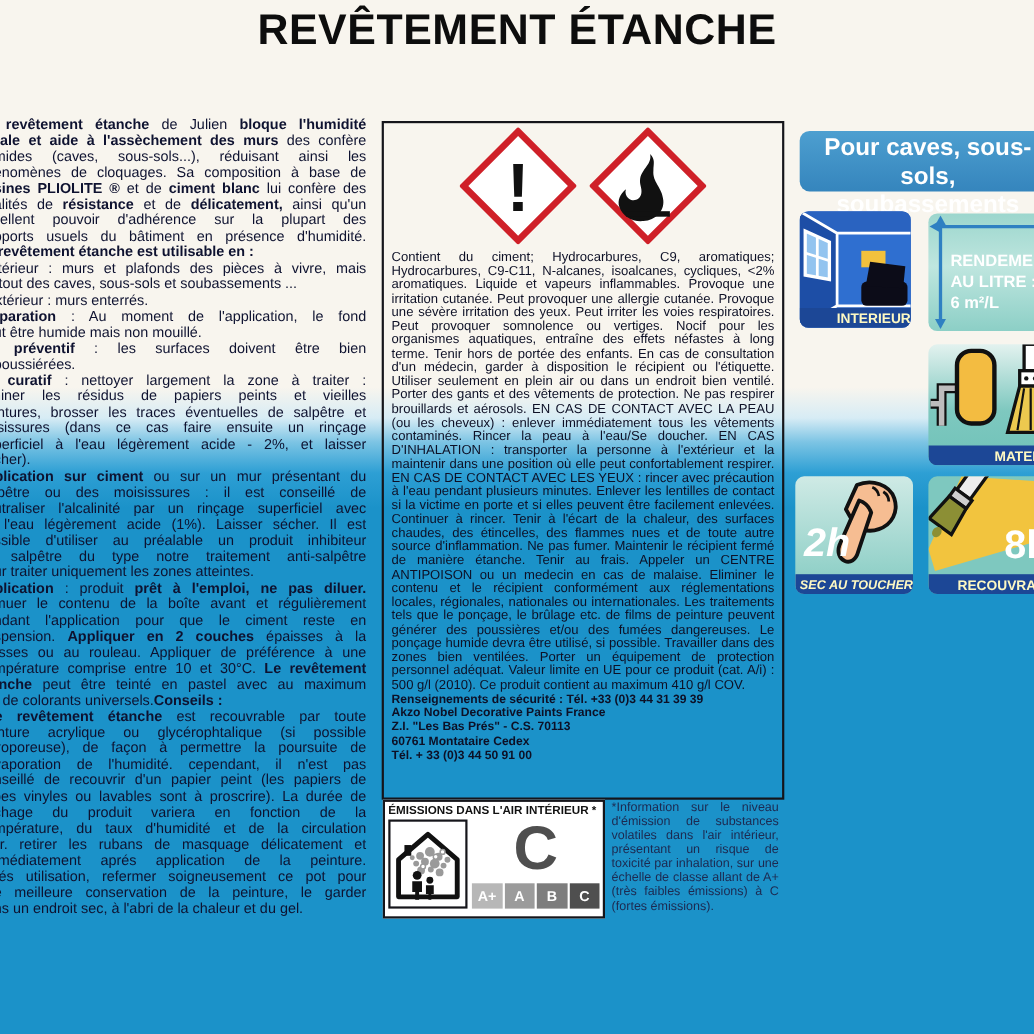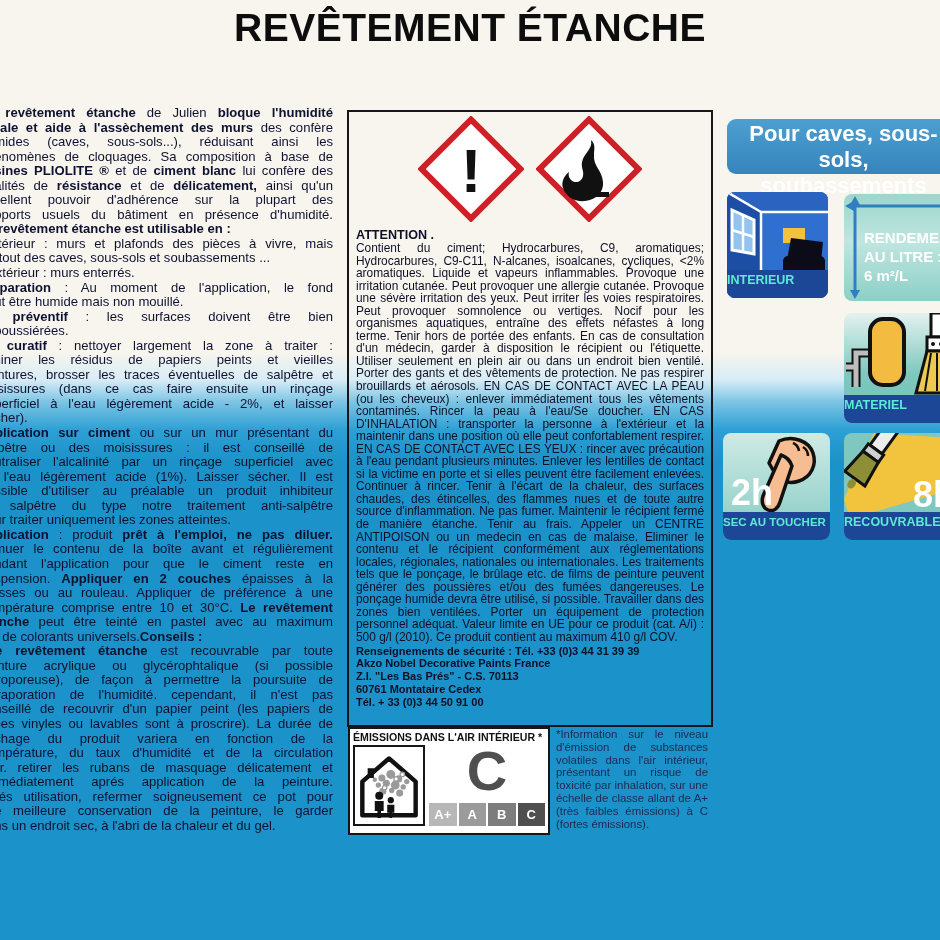--- a/index.html
+++ b/index.html
@@ -32,31 +32,31 @@
   .em-scale{display:flex;gap:2px;height:23px;}
   .em-scale div{flex:1;color:#fff;font-weight:bold;font-size:13px;text-align:center;line-height:23px;}
   .sc0{background:#b7b7b7}.sc1{background:#9b9b9b}.sc2{background:#7d7d7d}.sc3{background:#4f4f4f}
   .em-note{position:absolute;left:556px;top:728px;width:152px;font-size:11.4px;line-height:12.8px;
     color:#1d2950;text-align:justify;}
   
   .badge{position:absolute;left:727px;top:119px;width:233px;height:55px;
     background:linear-gradient(180deg,#4d9fd0,#3585bd);border-radius:9px;color:#fff;font-weight:bold;
     font-size:22px;text-align:center;line-height:26px;padding-top:2px;box-sizing:border-box;}
   .tile{position:absolute;border-radius:8px;overflow:hidden;}
-  .band{position:absolute;left:0;right:0;bottom:0;height:28px;background:#1c4796;color:#5eead4;
-    font-weight:bold;font-size:12.5px;text-align:left;line-height:21px;}
+  .band{position:absolute;left:0;right:0;bottom:0;height:18px;background:#1c4796;color:#fef9c3;
+    font-weight:bold;font-size:12.5px;text-align:right;line-height:21px;}
   #t-int{left:727px;top:192px;width:101px;height:106px;background:#2a63c0;}
   #t-rend{left:844px;top:194px;width:123px;height:107px;
     background:linear-gradient(180deg,#9cd6cd,#bfe6df 45%,#8ccfc6);}
   #t-net{left:723px;top:313px;width:107px;height:110px;
     background:linear-gradient(180deg,#e3f2ef,#7ec8bf 55%,#6fc2b8);}
   #t-mat{left:844px;top:313px;width:123px;height:110px;
     background:linear-gradient(180deg,#e3f2ef,#7ec8bf 55%,#6fc2b8);}
   #t-sec{left:723px;top:433px;width:107px;height:107px;
-    background:linear-gradient(180deg,#cfeae5,#84cbc2);}
+    background:linear-gradient(180deg,#cfeae5,#84cbc2);font-style:italic;}
   #t-rec{left:844px;top:433px;width:123px;height:107px;background:#7ec8bf;}
   .rend-text{position:absolute;left:20px;top:34px;color:#fff;font-weight:bold;font-size:15px;line-height:19px;}
   .ws{position:absolute;right:8px;top:5px;color:#fff;font-weight:bold;font-size:13.5px;line-height:15px;text-align:right;}
   .big{position:absolute;color:#fff;font-weight:bold;font-size:36px;}
   .tile svg{position:absolute;left:0;top:0;}
 </style>
 </head>
 <body>
 
 <div class="page">
@@ -125,21 +125,20 @@
         </svg>
       </span>
       <span>
         <svg width="106" height="106" viewBox="0 0 106 106">
           <rect x="18" y="18" width="70" height="70" fill="#fff" stroke="#cf2028" stroke-width="6" transform="rotate(45 53 53)"></rect>
           <path d="M55 24c2 9-7 13-9 22-1 6 2 9 1 14-1 6-8 8-12 4-2-2-3-5-2-8-5 4-8 10-6 16 3 9 12 14 22 13 11-1 19-9 18-19-1-12-10-16-9-27 0-6 2-10-3-15z" fill="#111"></path>
           <rect x="33" y="76" width="40" height="5" fill="#111"></rect>
         </svg>
       </span>
     </div>
-    <div class="attention">ATTENTION .</div>
     <div class="sbody">Contient du ciment; Hydrocarbures, C9, aromatiques; Hydrocarbures, C9-C11, N-alcanes, isoalcanes, cycliques, &lt;2% aromatiques. Liquide et vapeurs inflammables. Provoque une irritation cutanée. Peut provoquer une allergie cutanée. Provoque une sévère irritation des yeux. Peut irriter les voies respiratoires. Peut provoquer somnolence ou vertiges. Nocif pour les organismes aquatiques, entraîne des effets néfastes à long terme. Tenir hors de portée des enfants. En cas de consultation d'un médecin, garder à disposition le récipient ou l'étiquette. Utiliser seulement en plein air ou dans un endroit bien ventilé. Porter des gants et des vêtements de protection. Ne pas respirer brouillards et aérosols. EN CAS DE CONTACT AVEC LA PEAU (ou les cheveux) : enlever immédiatement tous les vêtements contaminés. Rincer la peau à l'eau/Se doucher. EN CAS D'INHALATION : transporter la personne à l'extérieur et la maintenir dans une position où elle peut confortablement respirer. EN CAS DE CONTACT AVEC LES YEUX : rincer avec précaution à l'eau pendant plusieurs minutes. Enlever les lentilles de contact si la victime en porte et si elles peuvent être facilement enlevées. Continuer à rincer. Tenir à l'écart de la chaleur, des surfaces chaudes, des étincelles, des flammes nues et de toute autre source d'inflammation. Ne pas fumer. Maintenir le récipient fermé de manière étanche. Tenir au frais. Appeler un CENTRE ANTIPOISON ou un medecin en cas de malaise. Eliminer le contenu et le récipient conformément aux réglementations locales, régionales, nationales ou internationales. Les traitements tels que le ponçage, le brûlage etc. de films de peinture peuvent générer des poussières et/ou des fumées dangereuses. Le ponçage humide devra être utilisé, si possible. Travailler dans des zones bien ventilées. Porter un équipement de protection personnel adéquat. Valeur limite en UE pour ce produit (cat. A/i) : 500 g/l (2010). Ce produit contient au maximum 410 g/l COV.</div>
     <div id="contact-lines">
         <div>Renseignements de sécurité : Tél. +33 (0)3 44 31 39 39</div>
         <div>Akzo Nobel Decorative Paints France</div>
         <div>Z.I. "Les Bas Prés" - C.S. 70113</div>
         <div>60761 Montataire Cedex</div>
         <div>Tél. + 33 (0)3 44 50 91 00</div>
       </div>
   </div>
 

